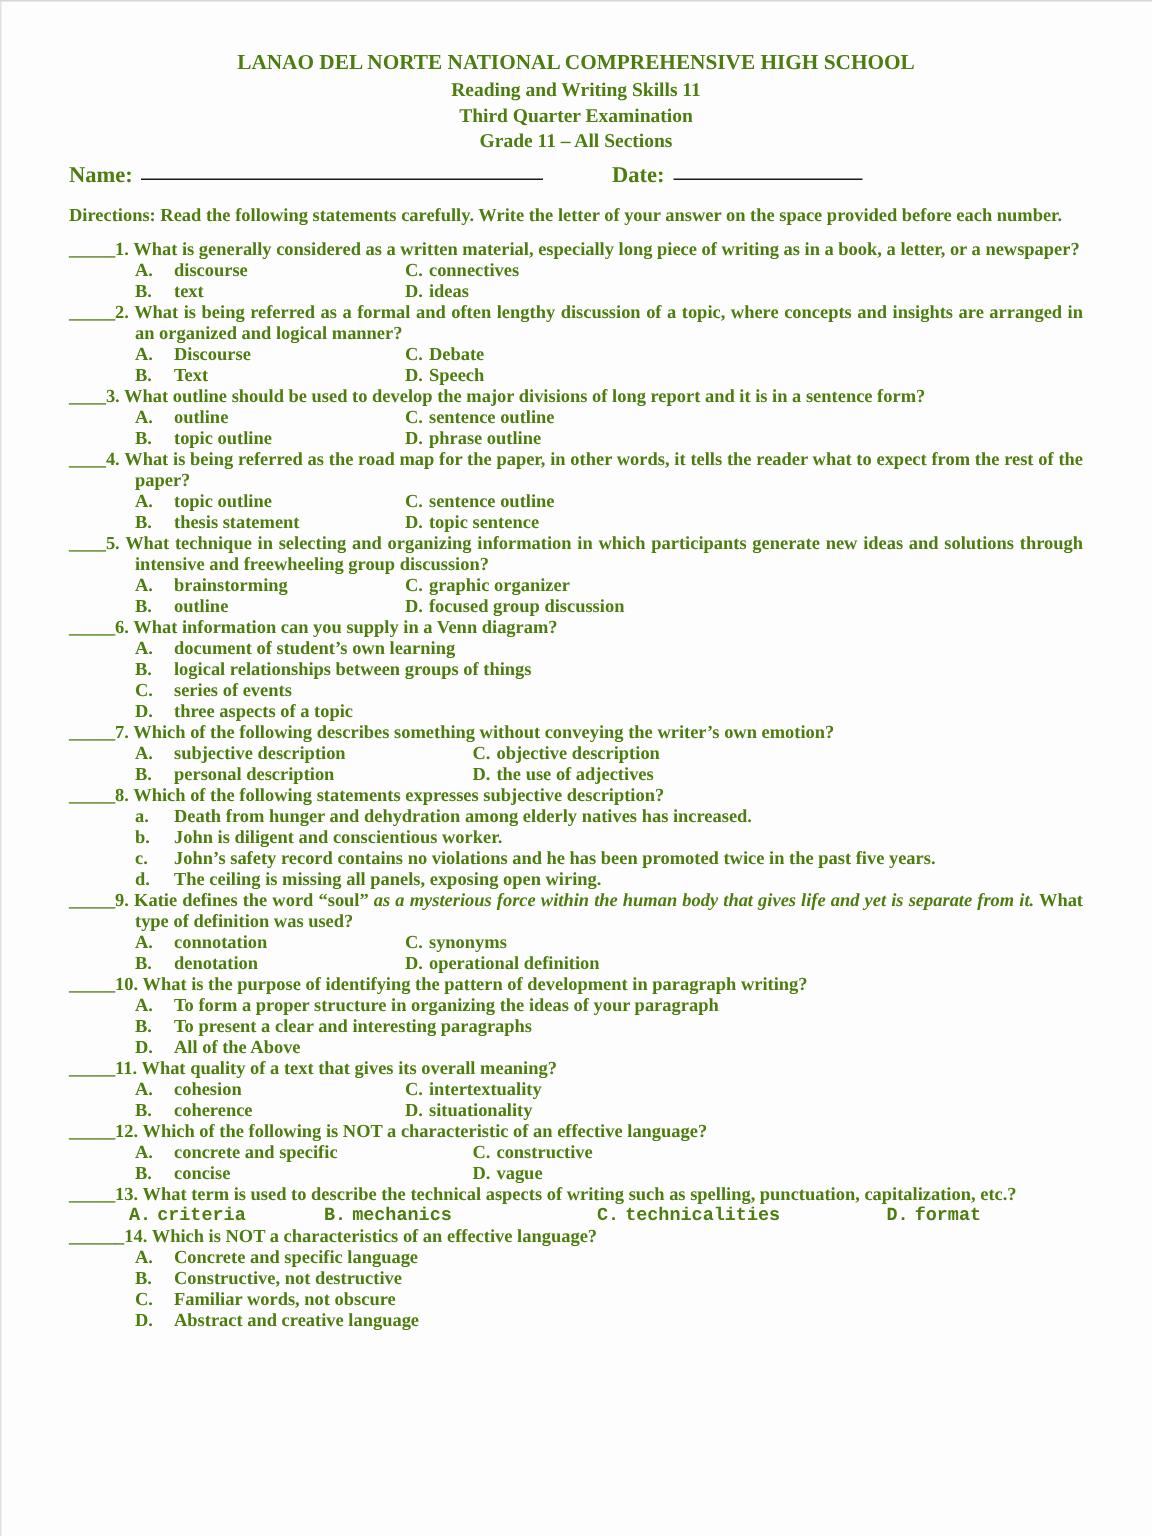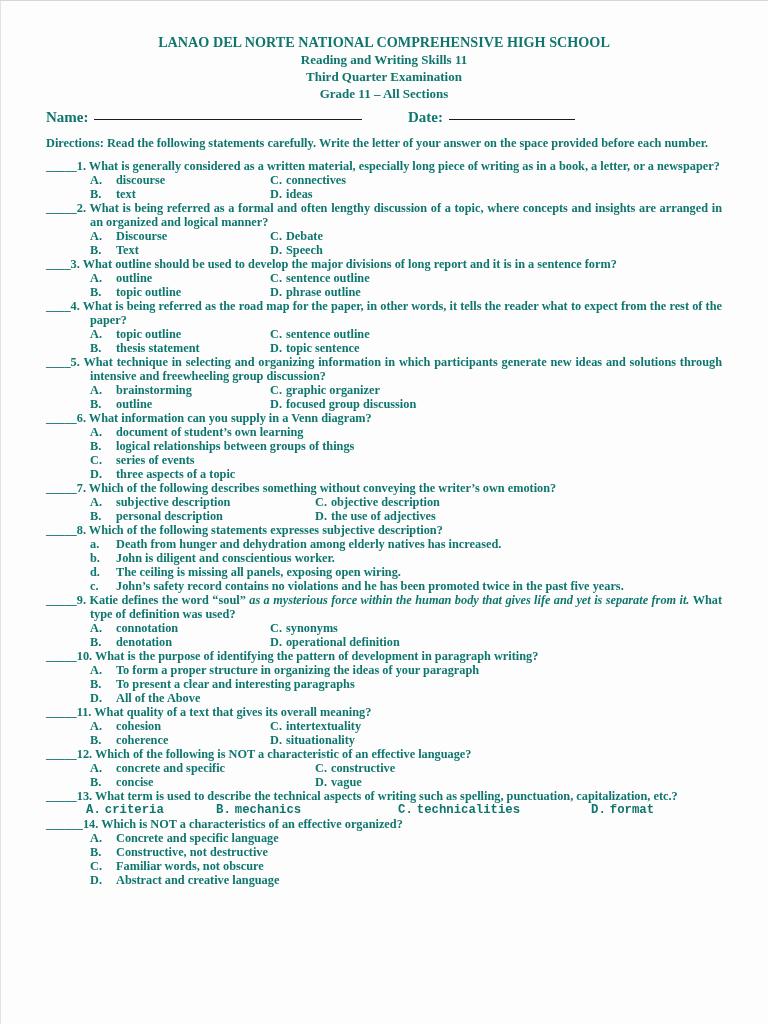--- a/index.html
+++ b/index.html
@@ -5,21 +5,21 @@
   html,body{margin:0;padding:0;background:#ffffff;}
   .page{
     position:relative;
     width:768px;height:1024px;
     box-sizing:border-box;
     background:#fdfdfd;
     padding:34px 46px 0 46px;
     overflow:hidden;
     font-family:"Liberation Serif","DejaVu Serif",serif;
     font-weight:bold;
-    color:#0f766e;
+    color:#4d7c0f;
     font-size:12.3px;
     line-height:14px;
     box-shadow: inset 0 1px 0 #d6d6d6, inset 1px 0 0 #e2e2e2;
   }
   .hdr{text-align:center;line-height:17px;}
   .hdr .t1{font-size:14.2px;}
   .hdr .t2{font-size:13px;}
   .fields{margin-top:6px;font-size:15px;line-height:18px;}
   .frow{display:flex;}
   .fleft{width:362px;display:flex;flex:none;}
@@ -146,22 +146,22 @@
       <div class="optrow">
         <span><span class="lb">B.</span><span>personal description</span></span>
         <span class="o2 far"><span class="lb2">D.</span><span>the use of adjectives</span></span>
       </div>
     </div>
 
     <div class="q">
       <p class="qt"><span>_____8.</span> <span>Which of the following statements expresses subjective description?</span></p>
       <div class="optrow"><span class="lb">a.</span><span>Death from hunger and dehydration among elderly natives has increased.</span></div>
       <div class="optrow"><span class="lb">b.</span><span>John is diligent and conscientious worker.</span></div>
+      <div class="optrow"><span class="lb">c.</span><span>John’s safety record contains no violations and he has been promoted twice in the past five years.</span></div>
       <div class="optrow"><span class="lb">d.</span><span>The ceiling is missing all panels, exposing open wiring.</span></div>
-      <div class="optrow"><span class="lb">c.</span><span>John’s safety record contains no violations and he has been promoted twice in the past five years.</span></div>
     </div>
 
     <div class="q">
       <p class="qt"><span>_____9.</span> <span>Katie defines the word “soul”</span> <span class="it">as a mysterious force within the human body that gives life and yet is separate from it.</span> <span>What type of definition was used?</span></p>
       <div class="optrow">
         <span><span class="lb">A.</span><span>connotation</span></span>
         <span class="o2"><span class="lb2">C.</span><span>synonyms</span></span>
       </div>
       <div class="optrow">
         <span><span class="lb">B.</span><span>denotation</span></span>
@@ -204,21 +204,21 @@
       <p class="qt"><span>_____13.</span> <span>What term is used to describe the technical aspects of writing such as spelling, punctuation, capitalization, etc.?</span></p>
       <div class="optrow four">
         <span class="fo p1"><span class="lb2">A.</span><span>criteria</span></span>
         <span class="fo p2"><span class="lb2">B.</span><span>mechanics</span></span>
         <span class="fo p3"><span class="lb2">C.</span><span>technicalities</span></span>
         <span class="fo p4"><span class="lb2">D.</span><span>format</span></span>
       </div>
     </div>
 
     <div class="q">
-      <p class="qt"><span>______14.</span> <span>Which is NOT a characteristics of an effective organized?</span></p>
+      <p class="qt"><span>______14.</span> <span>Which is NOT a characteristics of an effective language?</span></p>
       <div class="optrow"><span class="lb">A.</span><span>Concrete and specific language</span></div>
       <div class="optrow"><span class="lb">B.</span><span>Constructive, not destructive</span></div>
       <div class="optrow"><span class="lb">C.</span><span>Familiar words, not obscure</span></div>
       <div class="optrow"><span class="lb">D.</span><span>Abstract and creative language</span></div>
     </div>
 
   </div>
 </div>
 
 </body></html>

